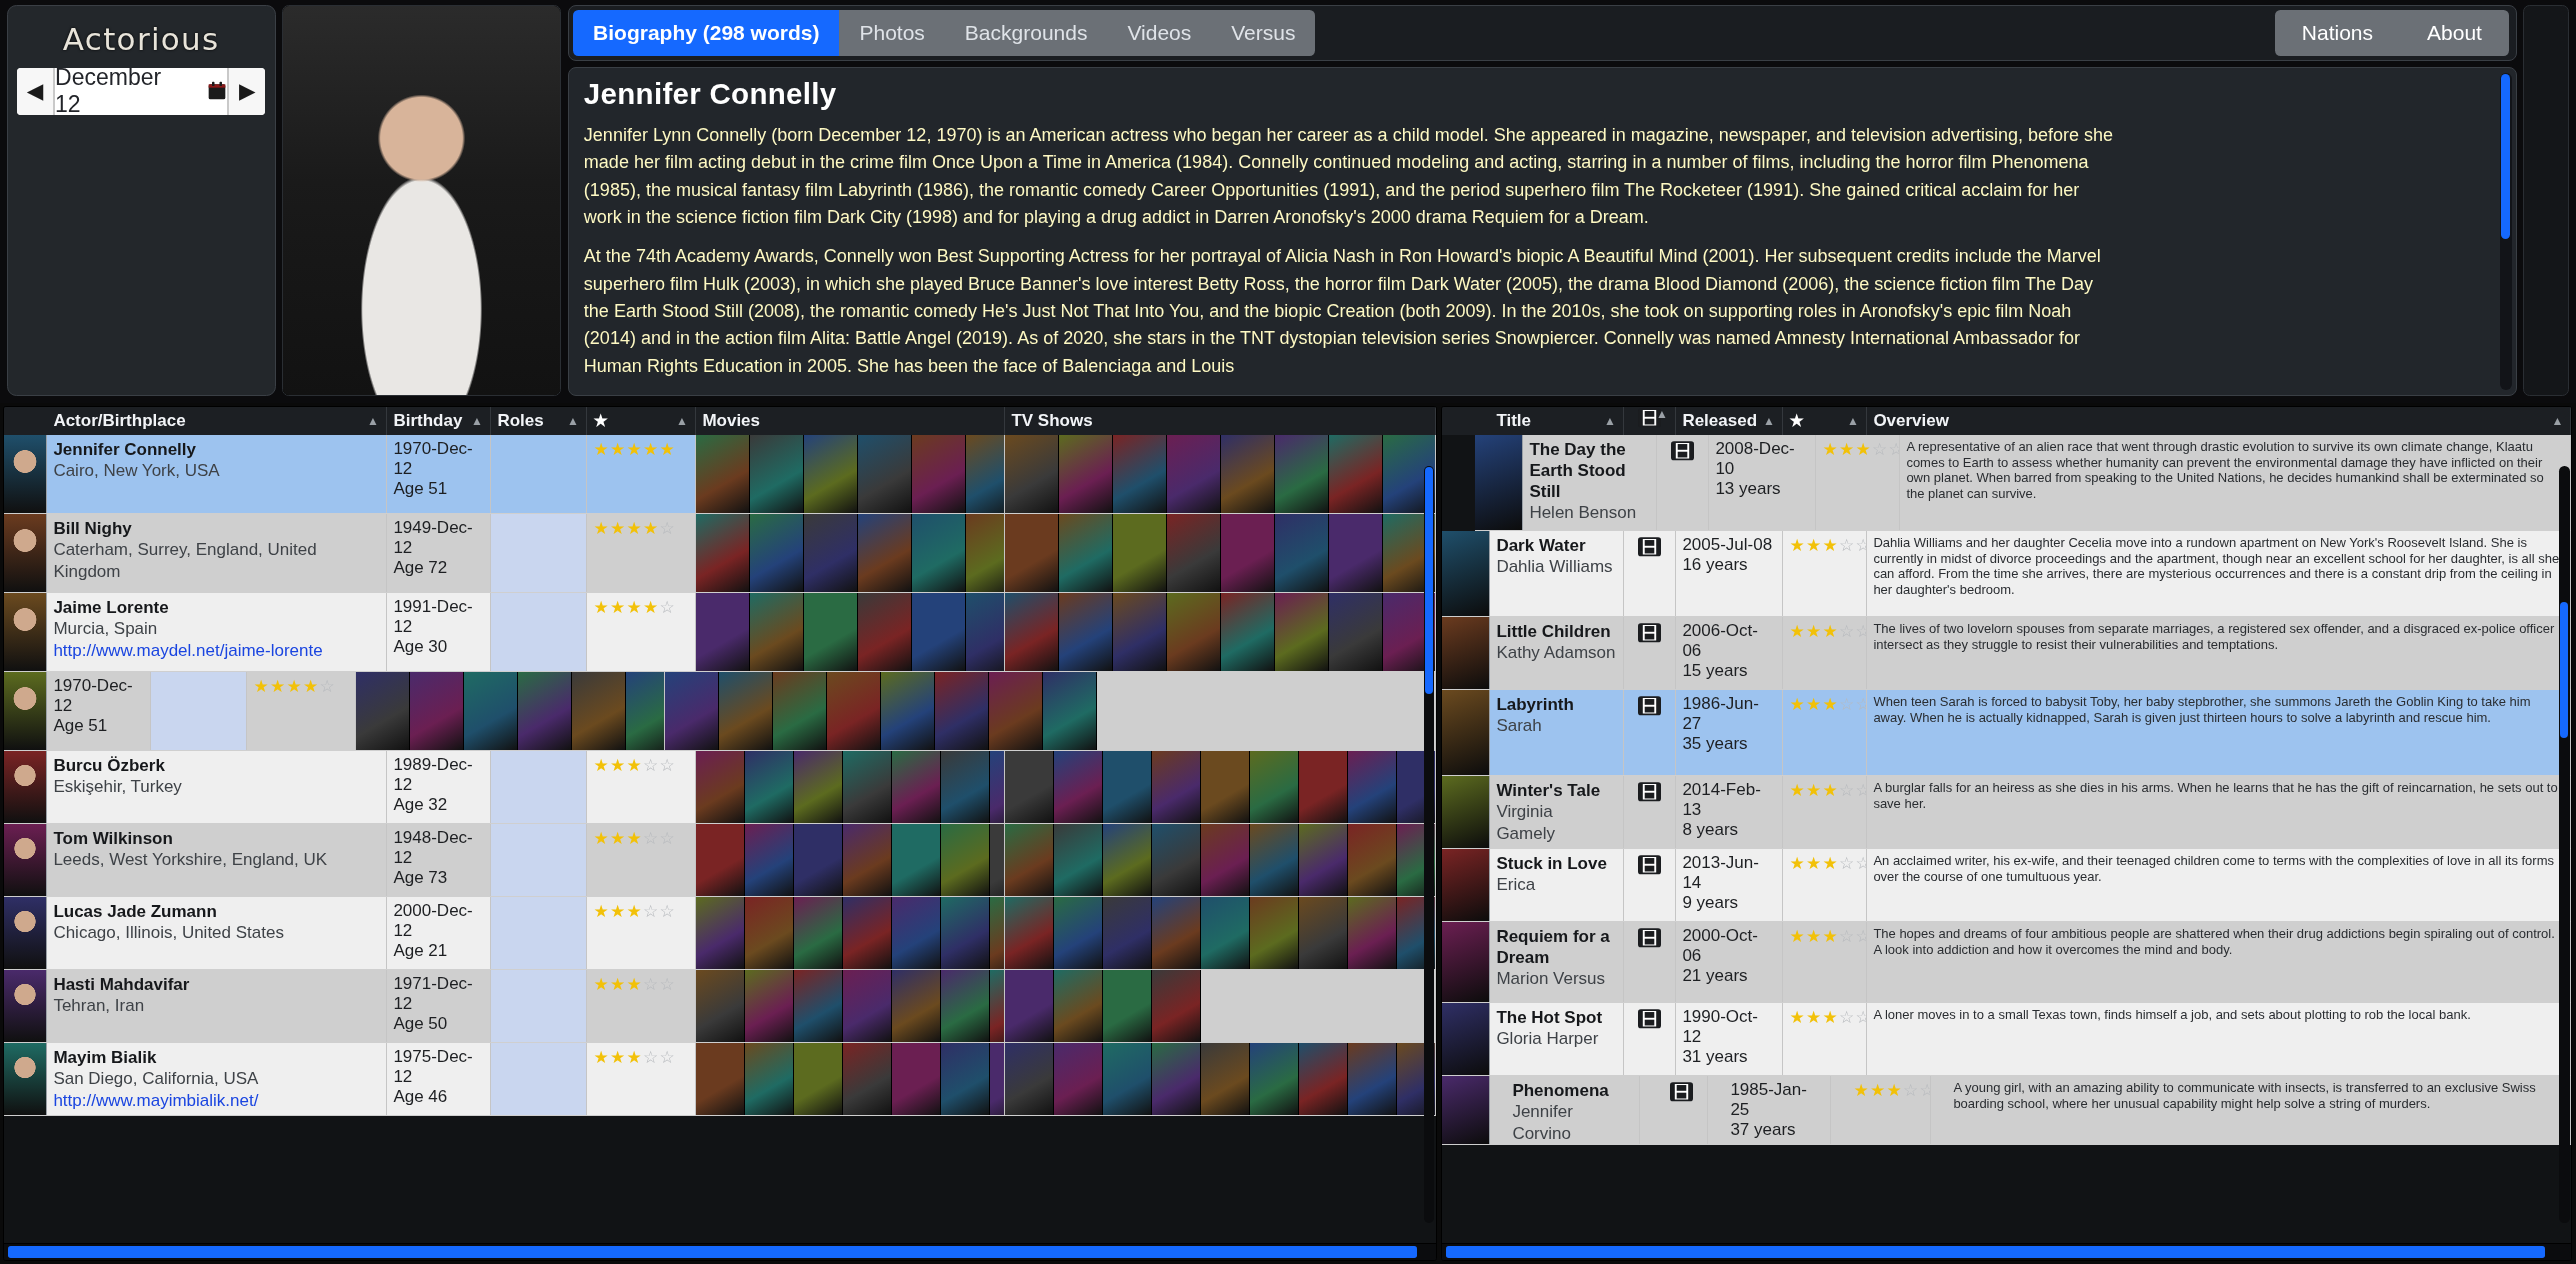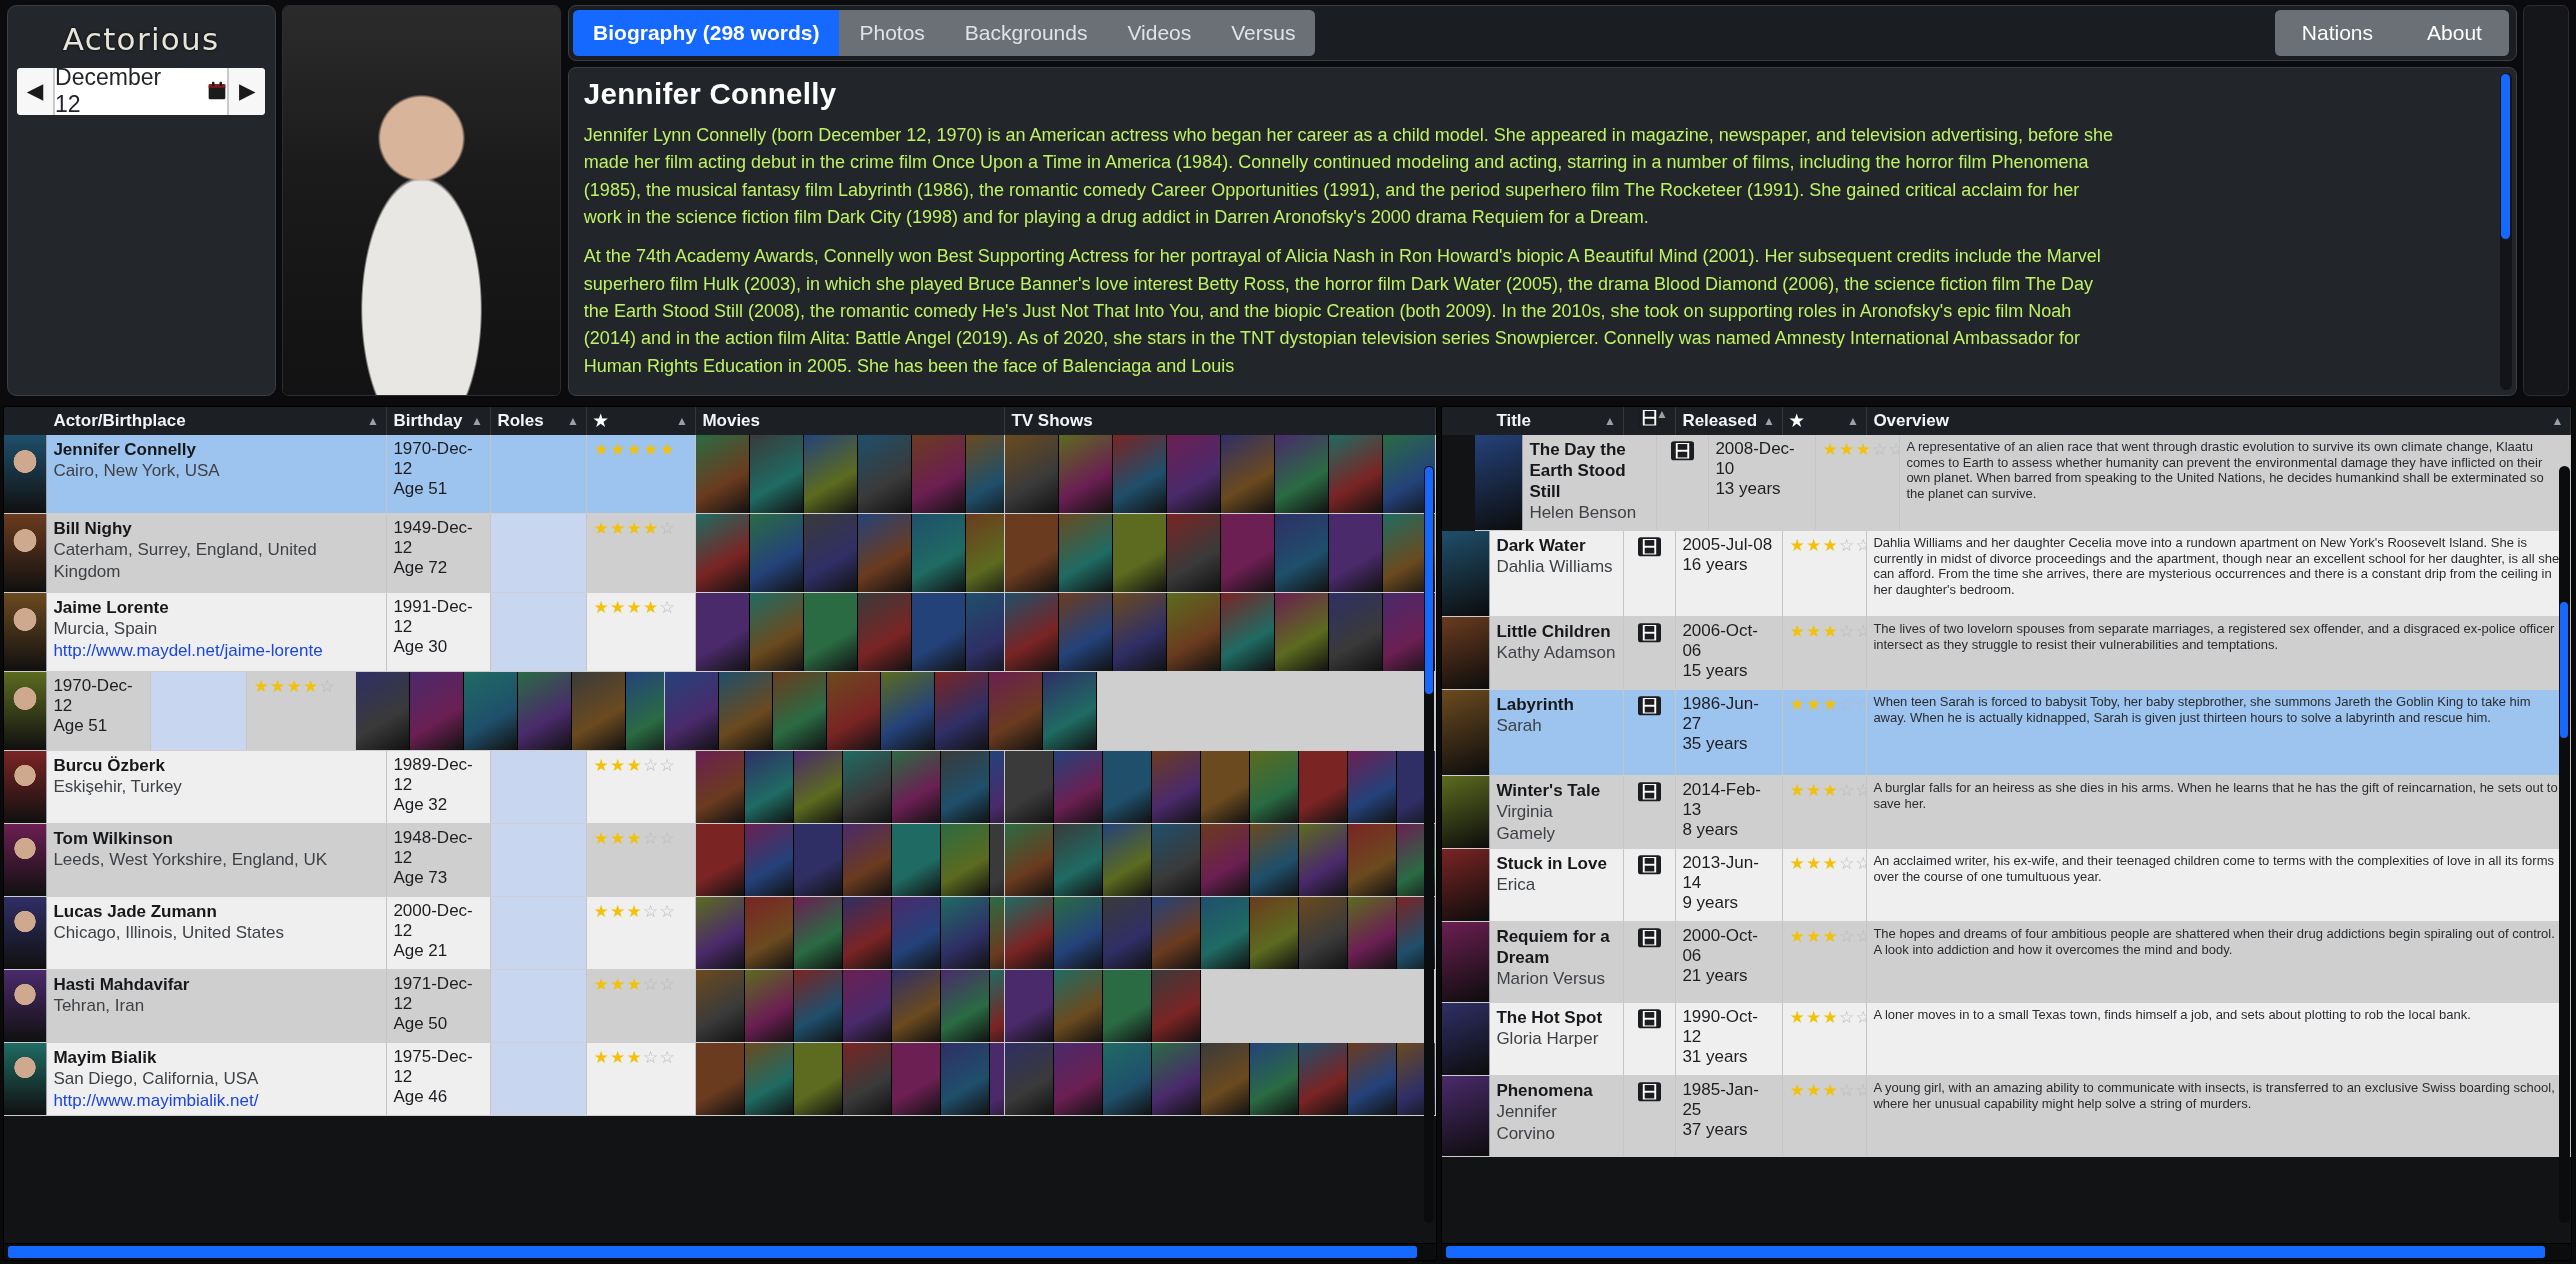--- a/index.html
+++ b/index.html
@@ -30,21 +30,21 @@
   .panel-main { flex:1; display:flex; flex-direction:column; gap:5.4px; min-width:0; }
   .tabrow { display:flex; align-items:center; justify-content:space-between; background:#1a1d21; border:1.3px solid #3a3f45; border-radius:8px; padding:4px; height:56px; }
   .tabs { display:flex; height:100%; border-radius:5.4px; overflow:hidden; }
   .tab { display:flex; align-items:center; padding:0 20px; font-size:21px; color:#dfe3e8; background:#6b7076; cursor:pointer; }
   .tab.active { background:#1569ff; color:#fff; font-weight:bold; }
   .rightbtns { display:flex; height:100%; background:#6b7076; border-radius:5.4px; overflow:hidden; margin-right:2.7px; }
   .rbtn { display:flex; align-items:center; padding:0 27px; font-size:21px; color:#fff; cursor:pointer; }
 
   .bio-box { flex:1; background:#22262b; border:1.3px solid #3a3f45; border-radius:8px; padding:9.4px 14.8px; position:relative; overflow:hidden; }
   .bio-title { color:#fff; font-size:29.5px; font-weight:600; margin-bottom:10.7px; letter-spacing:0.3px; }
-  .bio-p { color:#bef264; font-size:18px; line-height:1.52; margin-bottom:12px; max-width:1531px; }
+  .bio-p { color:#fef9c3; font-size:18px; line-height:1.52; margin-bottom:12px; max-width:1531px; }
   .bio-scroll { position:absolute; right:4px; top:5.4px; bottom:5.4px; width:12px; background:#121418; border-radius:6px; }
   .bio-scroll i { position:absolute; left:1.3px; right:1.3px; top:1.3px; height:52%; background:#1569ff; border-radius:4.7px; display:block; }
 
   .right-rail { width:46px; background:#141619; border:1.3px solid #2a2e33; border-radius:6.7px; }
 
   
   .grids { position:absolute; left:0; top:403px; width:2576px; height:862px; display:flex; gap:4px; padding:2.7px 4px 4px 2.7px; }
   .grid { background:#111315; border:1.3px solid #000; border-radius:2.7px; display:flex; flex-direction:column; overflow:hidden; }
   .grid.left { width:1434px; }
   .grid.right { flex:1; }
@@ -756,21 +756,21 @@
             </div>
             <div class="cell R-c3">
               <div>1990-Oct-12</div>
               <div>31 years</div>
             </div>
             <div class="cell R-c4"><span class="stars"><span class="st-on">★</span><span class="st-on">★</span><span class="st-on">★</span><span class="st-off">☆</span><span class="st-off">☆</span></span></div>
             <div class="cell R-c5">
               <div class="ov">A loner moves in to a small Texas town, finds himself a job, and sets about plotting to rob the local bank.</div>
             </div>
           </div>
-          <div class="row zebra1" style="height: 81px;">
+          <div class="row zebra1" style="height: 69px; gap: 16px;">
             <div class="cell c-thumb R-c0" style="flex:0 0 48px">
               <div style="position:absolute;inset:0;background:linear-gradient(160deg,#4a2a6b,#0c0c0c);"></div>
             </div>
             <div class="cell R-c1">
               <div class="nm">Phenomena</div>
               <div class="sub">Jennifer Corvino</div>
             </div>
             <div class="cell R-c2" style="padding-top:5.4px">
               <span><svg class="film-ico" viewBox="0 0 24 22">
                   <rect x="1" y="2" width="22" height="18" rx="2" fill="#fff" stroke="#1b1d20" stroke-width="2"></rect>

